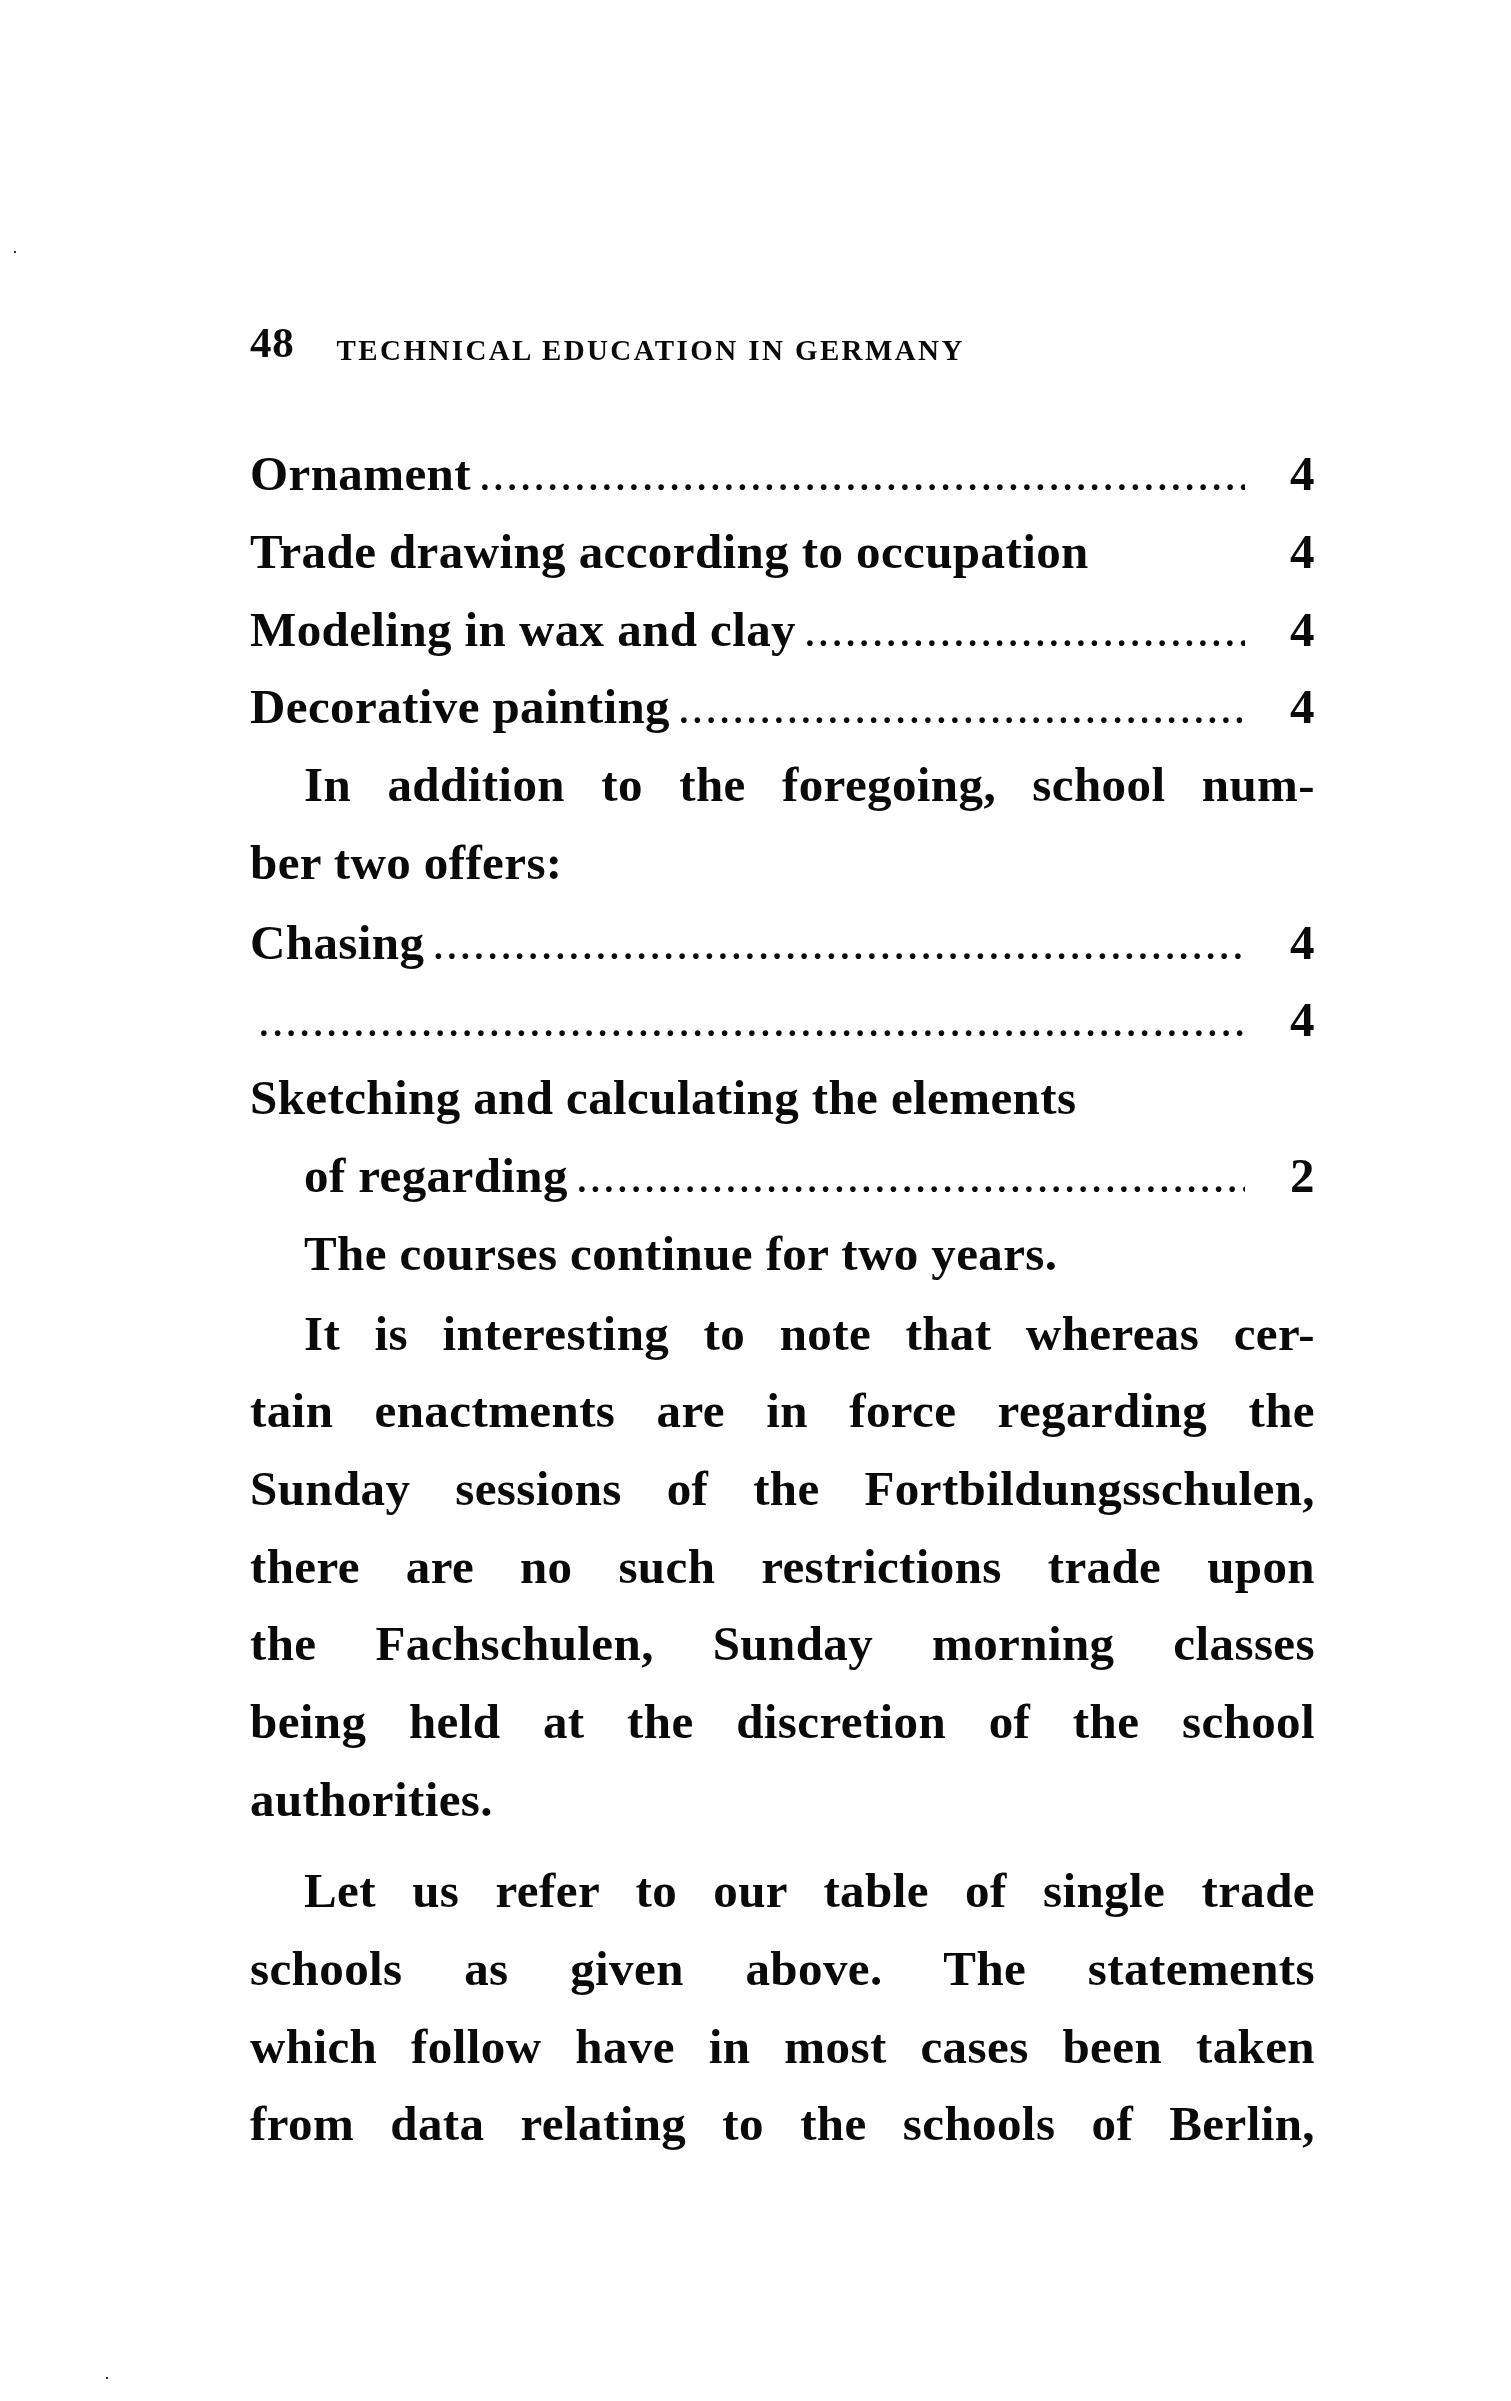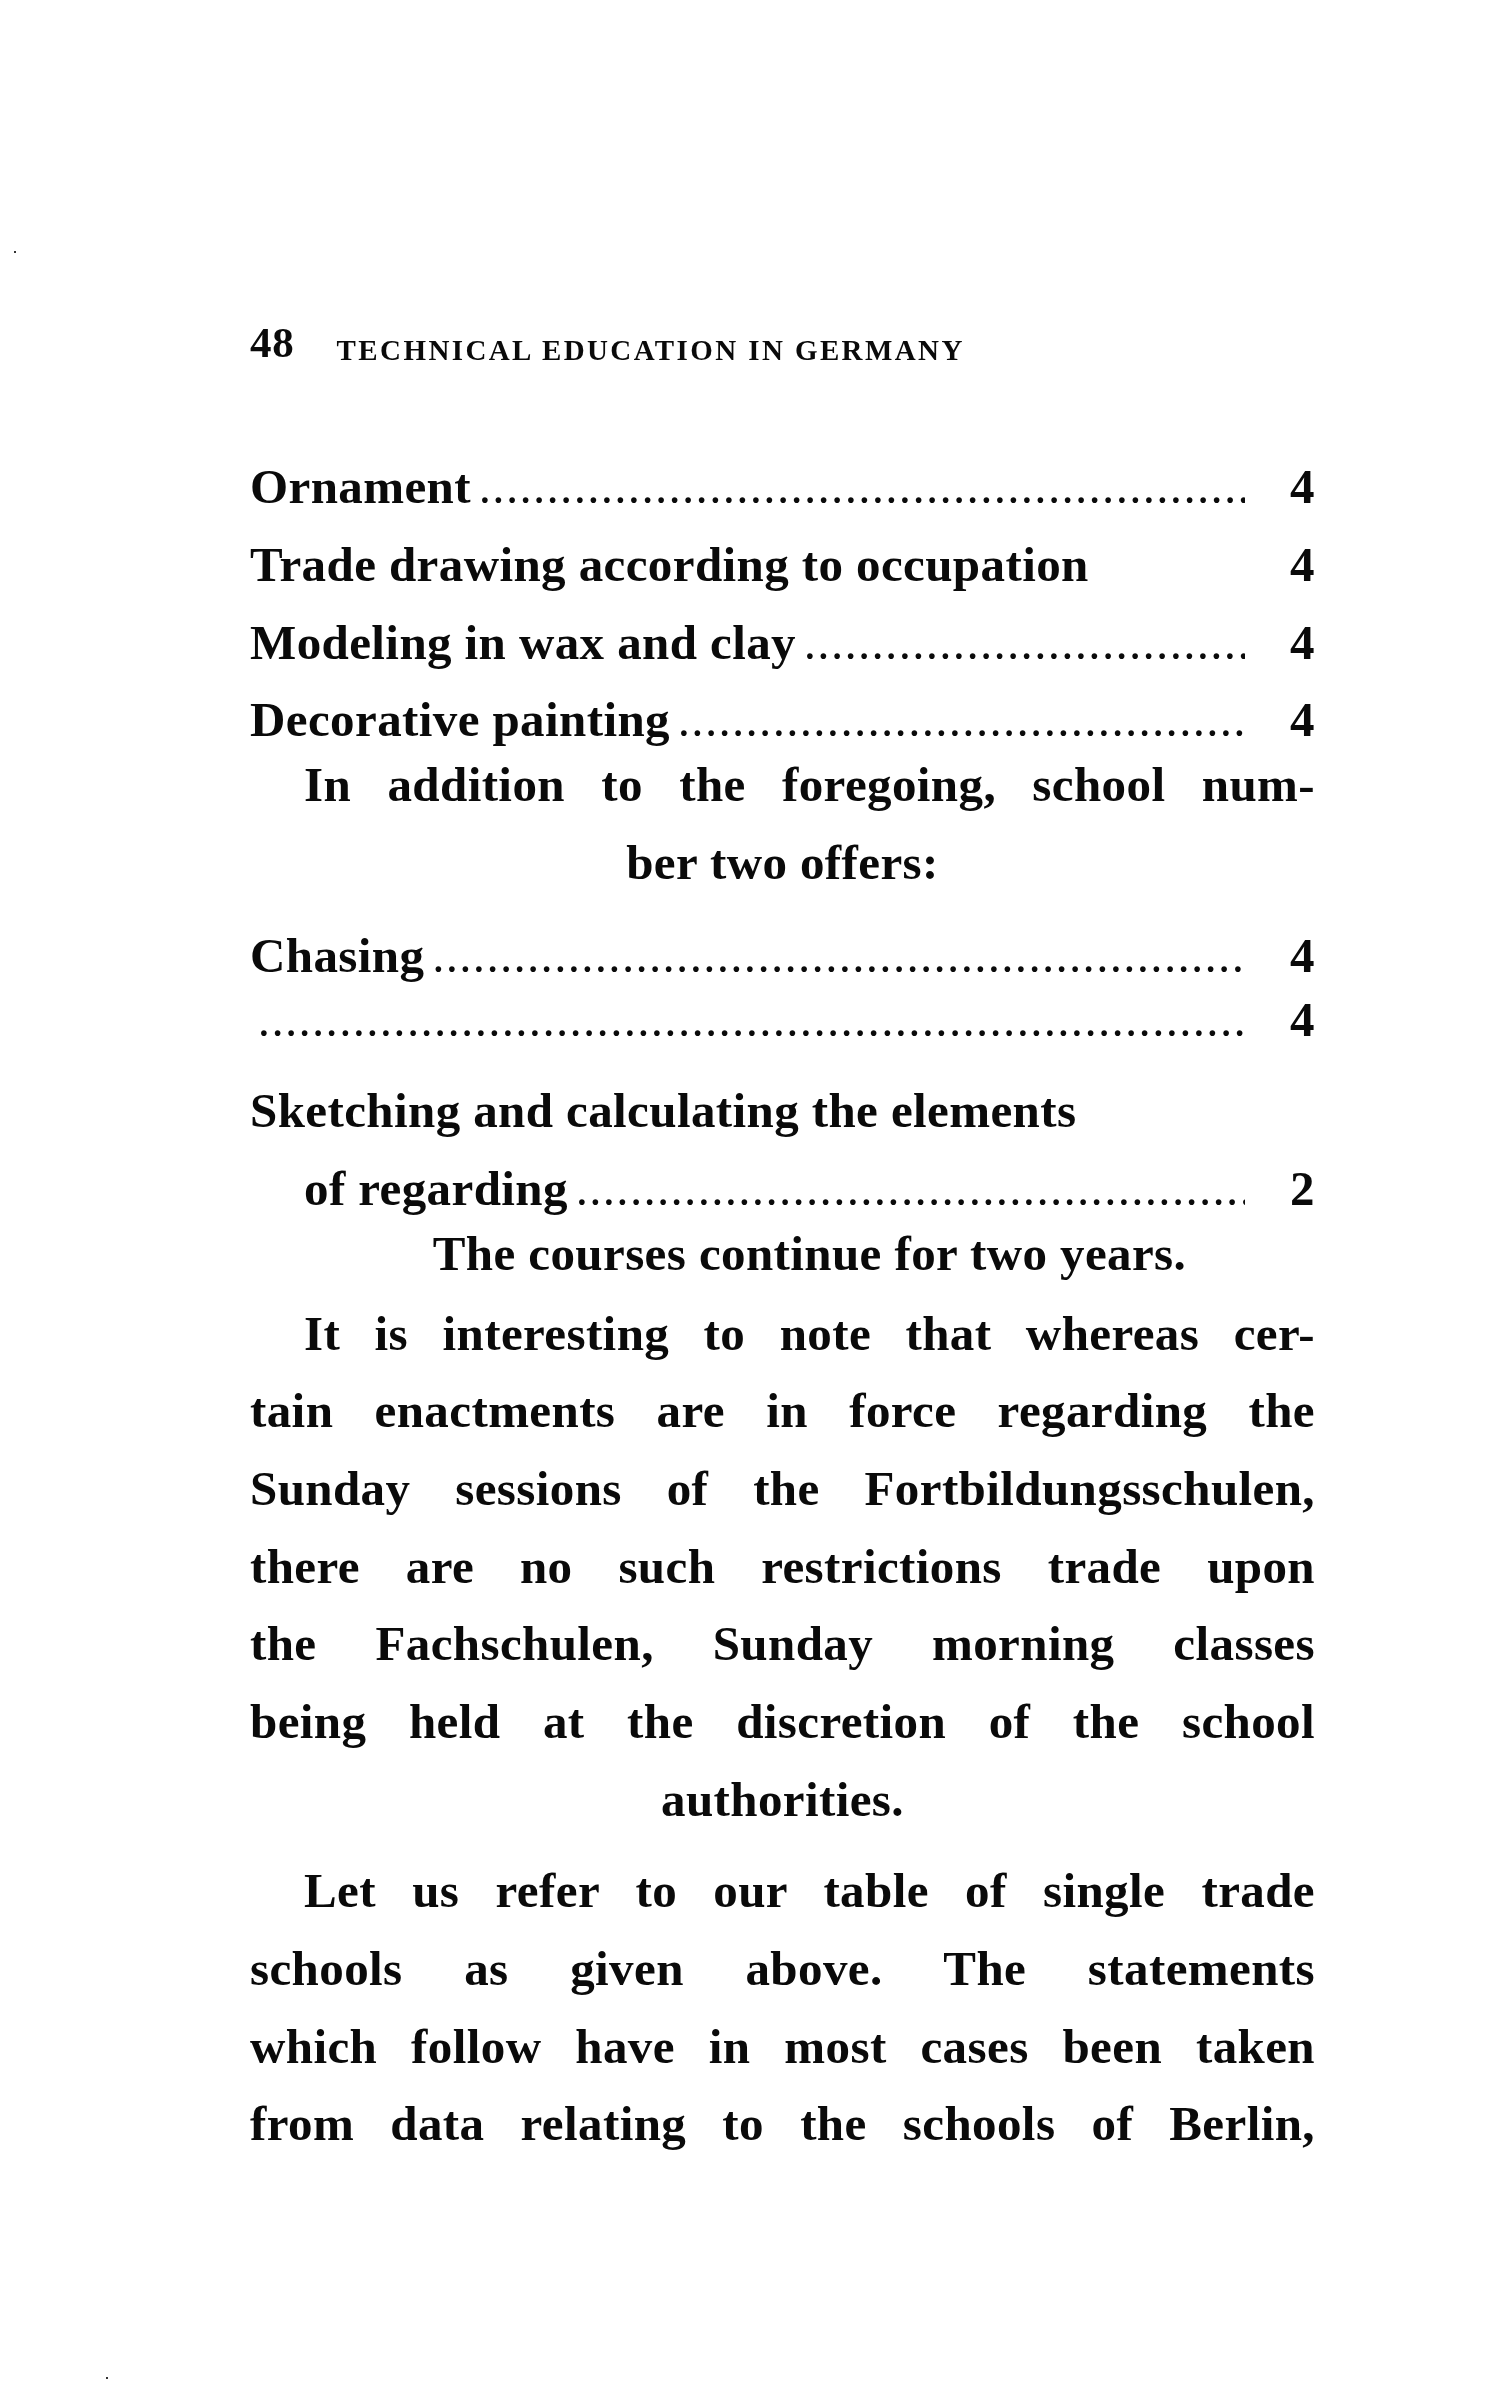--- a/index.html
+++ b/index.html
@@ -6,29 +6,29 @@
   body { width: 1512px; height: 2401px; position: relative; overflow: hidden; color: #0a0a0a;
          font-family: "Liberation Serif", "DejaVu Serif", serif; }
   .page { position: absolute; left: 250px; top: 0; width: 1065px; }
   .running-head { position: absolute; top: 311px; left: 0; width: 1065px; height: 56px;
                   display: flex; align-items: flex-end; }
   .folio { font-size: 43px; font-weight: bold; letter-spacing: 0.8px; }
   .head-title { margin-left: 42px; font-size: 29px; font-weight: bold; letter-spacing: 2.4px; transform: scaleY(1.05); }
   .line { position: absolute; left: 0; width: 1065px; height: 72px; font-size: 49px; line-height: 72px;
           font-weight: 600; white-space: nowrap; letter-spacing: 0.4px; }
   .entry { display: flex; align-items: baseline; }
-  .entry .label { white-space: nowrap; margin-top: 13px; }
+  .entry .label { white-space: nowrap; }
   .entry .dots { flex: 1; overflow: hidden; white-space: nowrap; margin-left: 9.6px; margin-right: 38px;
                  letter-spacing: 4.8px; font-size: 35px; }
   .entry .dots::after { content: "..................................................................................................................................................................."; }
   .entry .dots.none::after { content: ""; }
   .entry .hours { width: 32px; text-align: right; }
   .indent { padding-left: 54px; box-sizing: border-box; }
   .justify { text-align: justify; text-align-last: justify; }
-  .justify-none { text-align: center; }
+  .justify-none { text-align: left; }
   .speck { position: absolute; background: #333; }
 </style>
 </head>
 <body>
 
 <div class="page">
 
   <div class="running-head">
     <span class="folio">48</span>
     <span class="head-title">TECHNICAL EDUCATION IN GERMANY</span>

